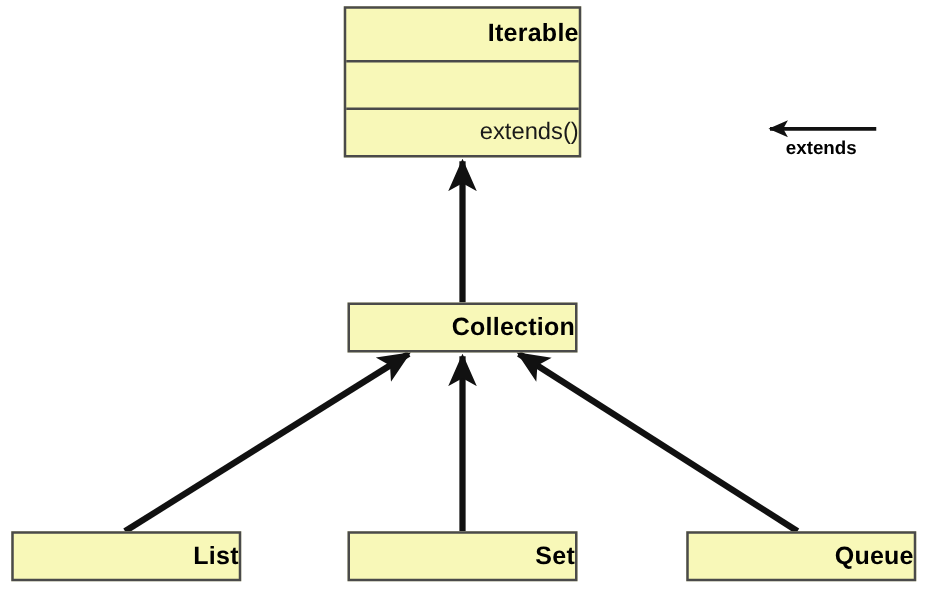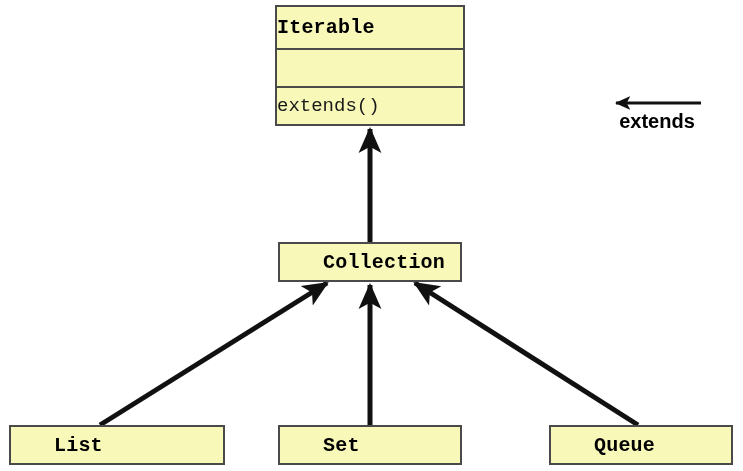--- a/index.html
+++ b/index.html
@@ -25,23 +25,22 @@
   .uml-class {
     position: absolute;
     background: #f8f8b8;
     border: 2px solid #4a4a4a;
     box-sizing: border-box;
     z-index: 2;
   }
   .uml-compartment {
     display: flex;
     align-items: center;
-    justify-content: flex-start;
+    justify-content: flex-end;
     box-sizing: border-box;
-    font-family: Liberation Mono, monospace;
   }
   .uml-compartment + .uml-compartment {
     border-top: 2px solid #4a4a4a;
   }
   .uml-name {
     font-weight: bold;
     font-size: 20px;
     color: #000000;
     letter-spacing: 0.2px;
     white-space: nowrap;
@@ -65,21 +64,21 @@
   
   #class-collection {
     left: 278px;
     top: 242px;
     width: 184px;
     height: 40px;
   }
   #class-list {
     left: 9px;
     top: 425px;
-    width: 216px;
+    width: 184px;
     height: 40px;
   }
   #class-set {
     left: 278px;
     top: 425px;
     width: 184px;
     height: 40px;
   }
   #class-queue {
     left: 549px;
@@ -100,21 +99,21 @@
     height: 42px;
     z-index: 2;
   }
   #legend-label {
     position: absolute;
     left: 0;
     top: 18px;
     width: 104px;
     text-align: center;
     font-weight: bold;
-    font-size: 20px;
+    font-size: 15px;
     color: #000000;
   }
 </style>
 </head>
 <body>
 
 <div id="diagram-root">
 
   <svg id="edge-layer" viewBox="0 0 743 471" xmlns="http://www.w3.org/2000/svg">
     <defs>

